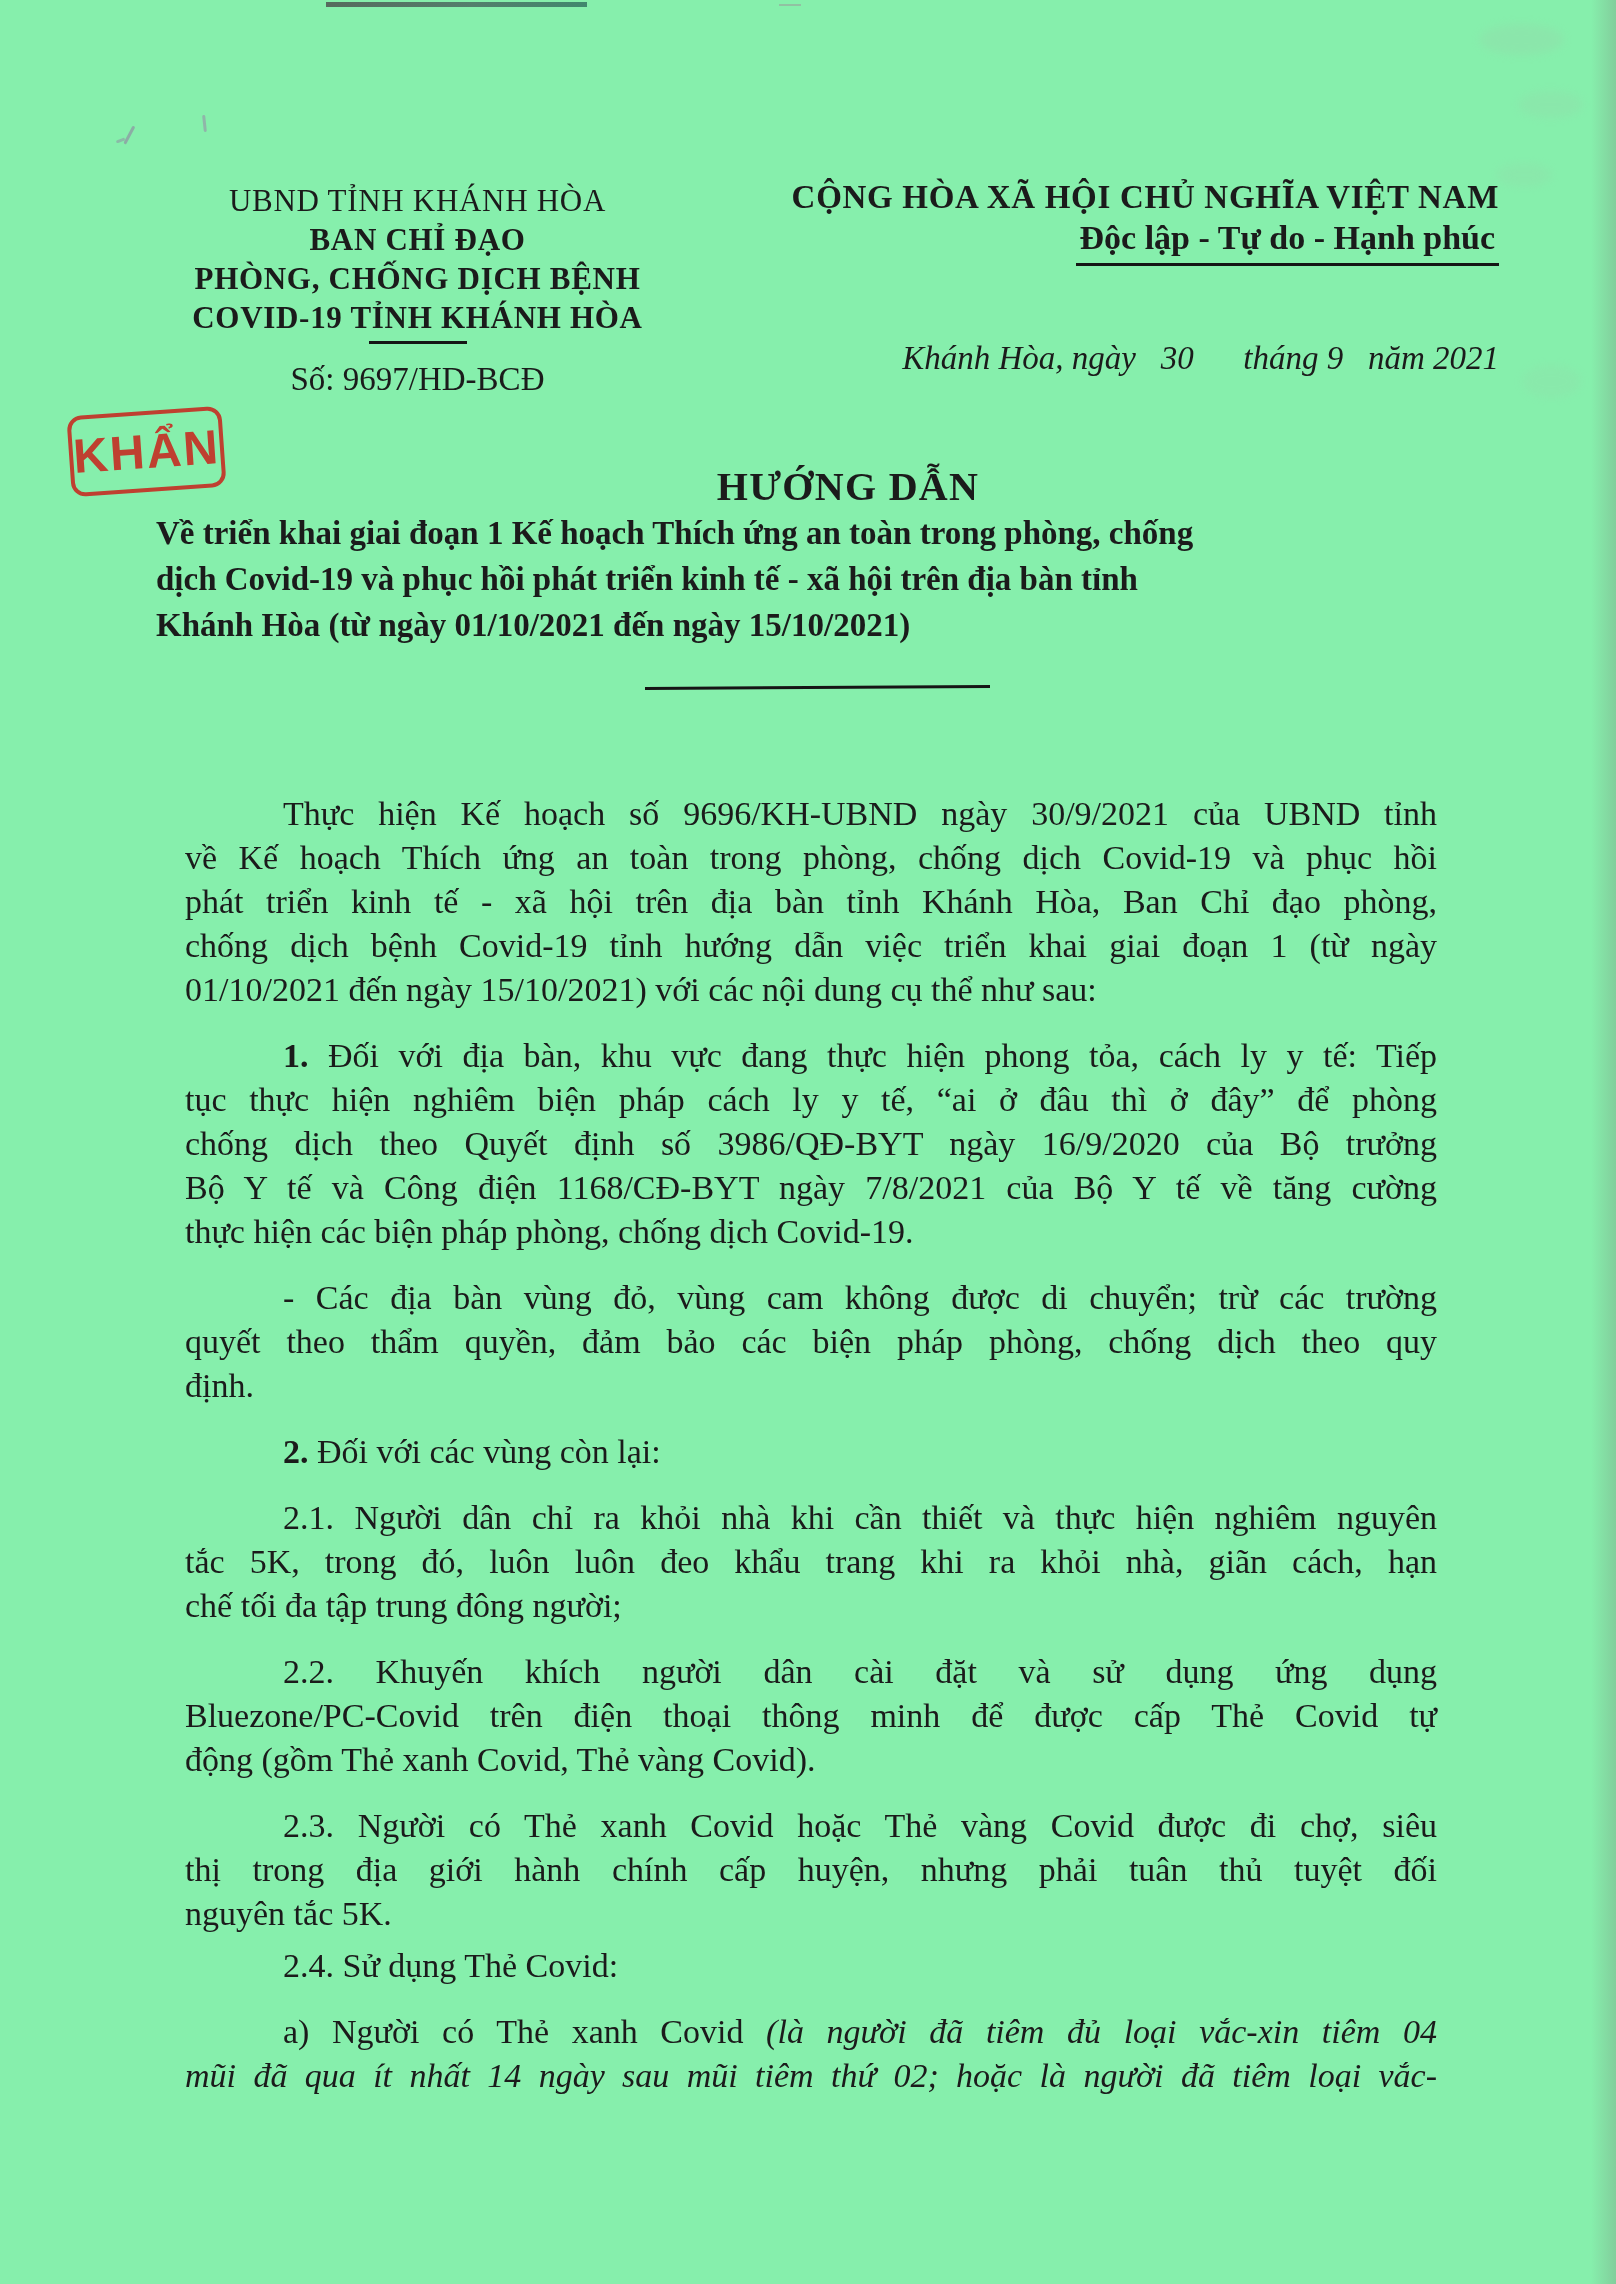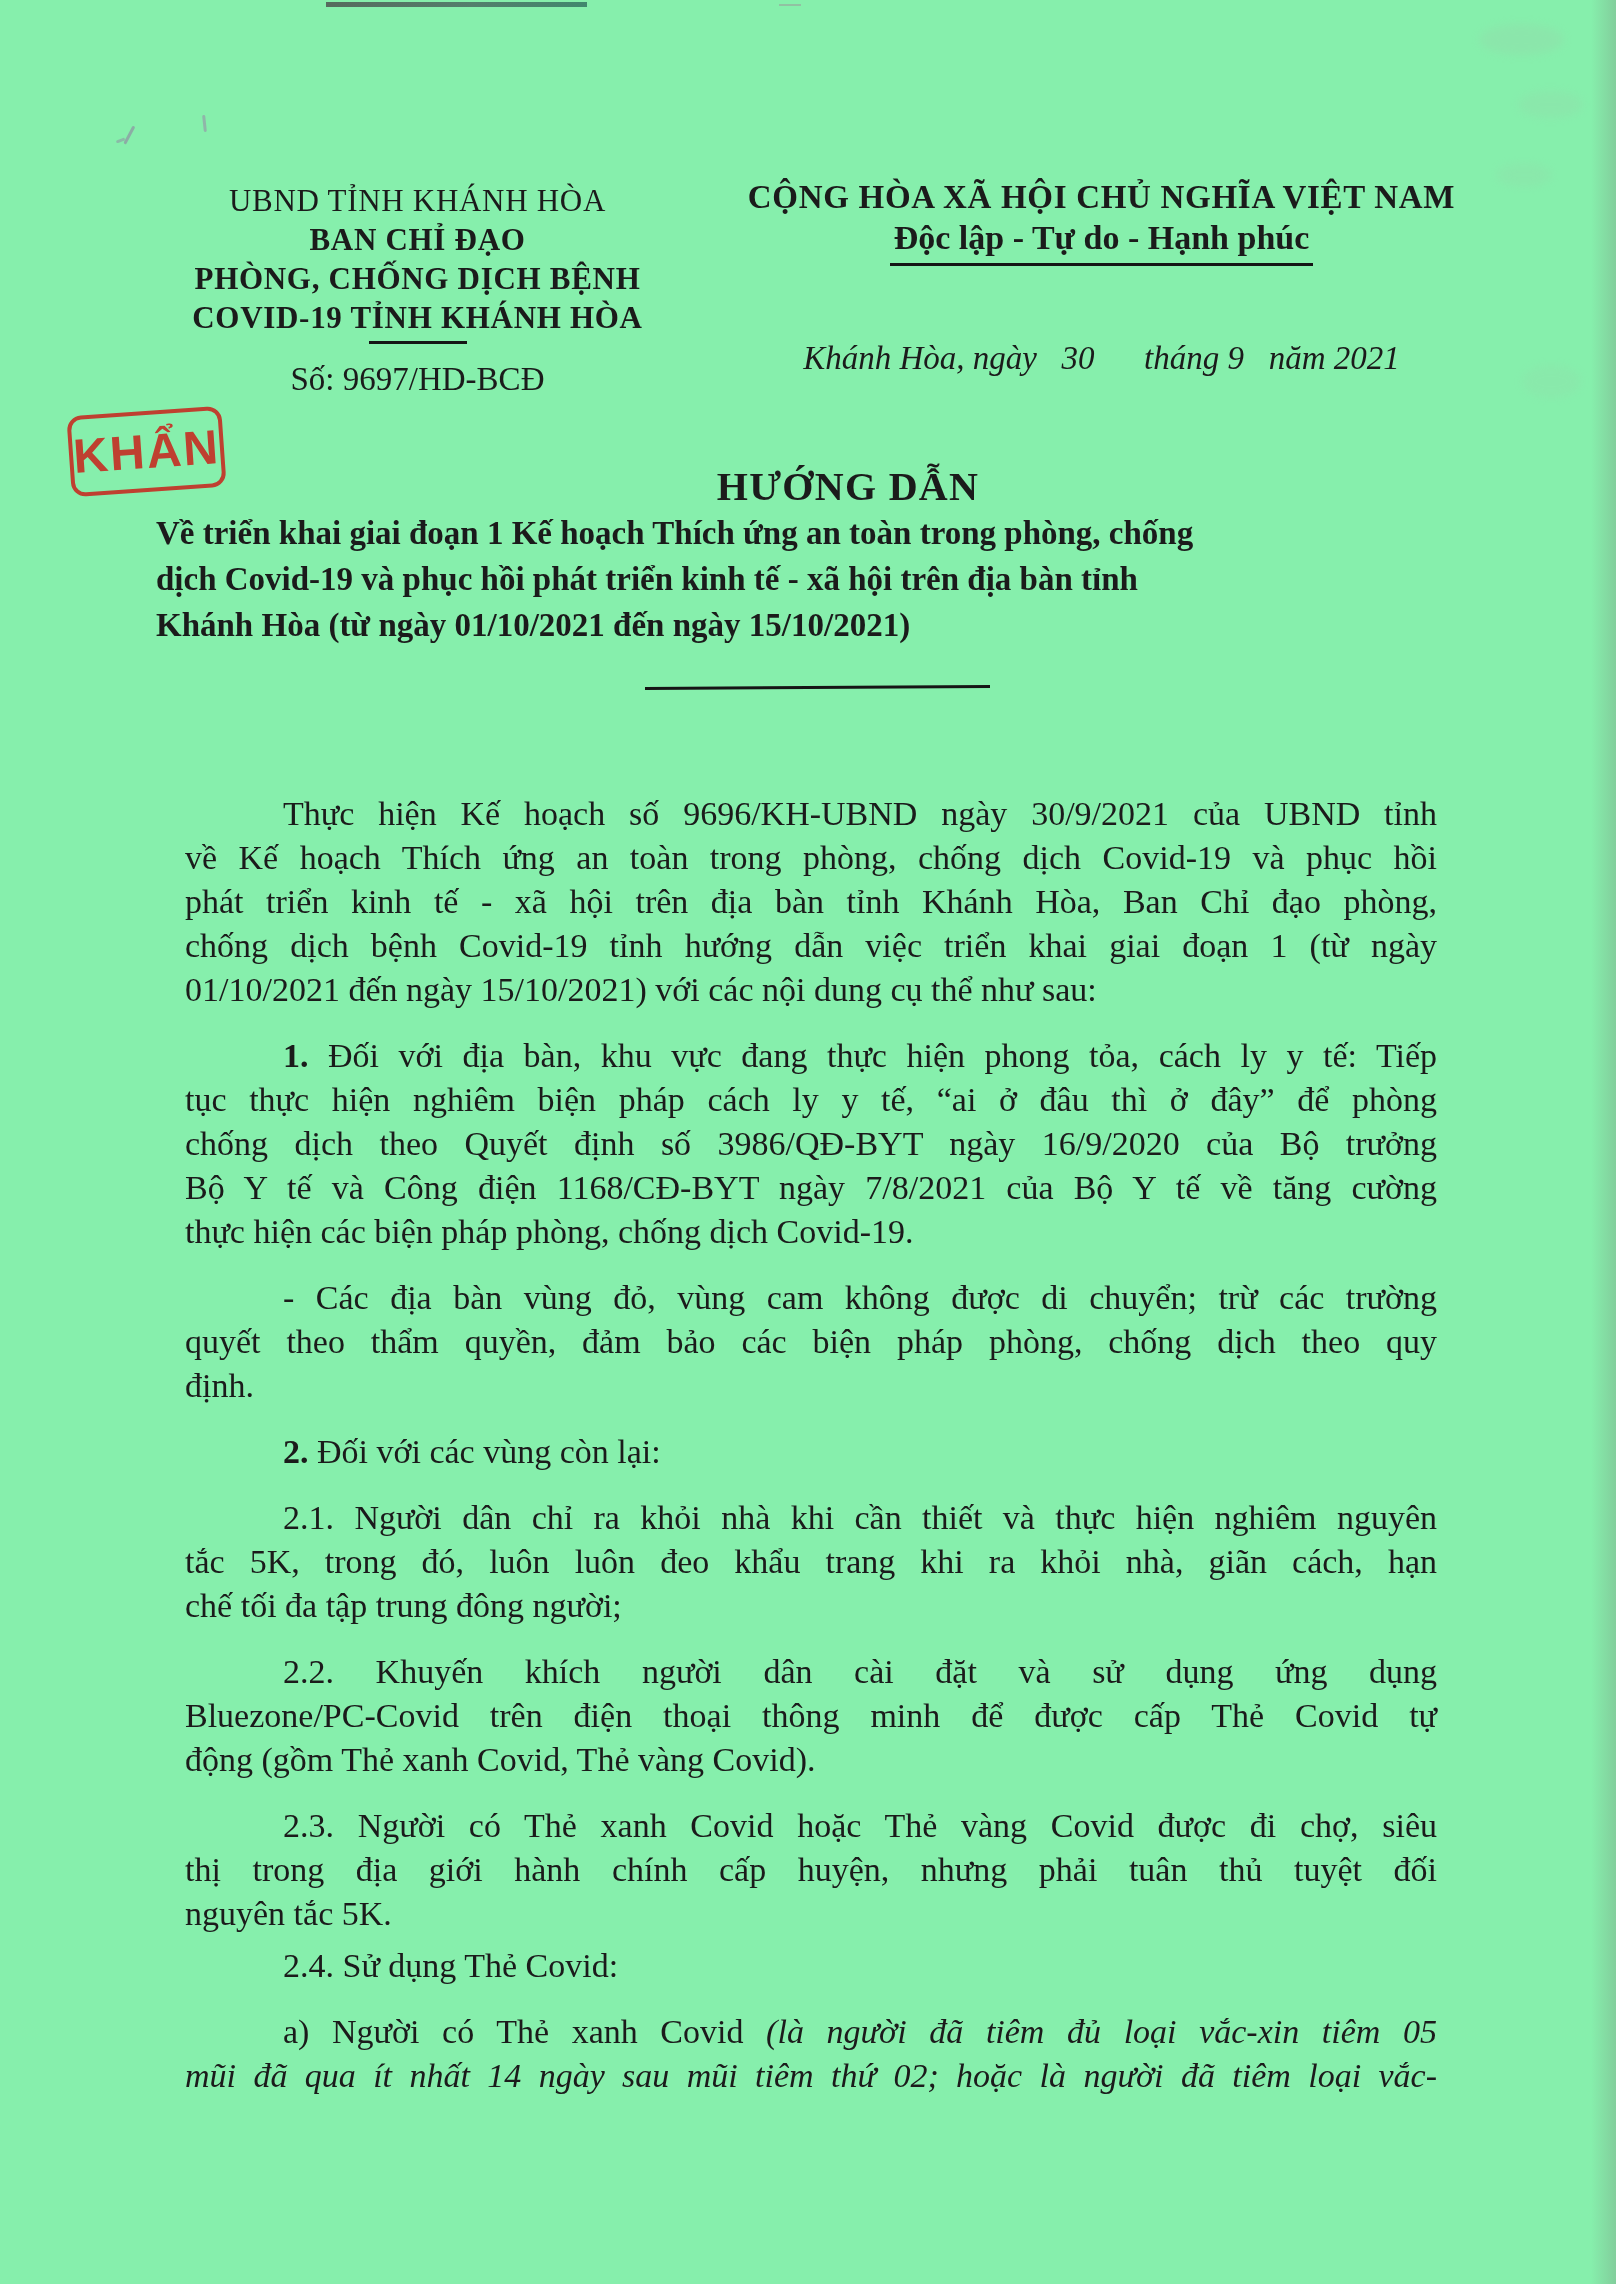--- a/index.html
+++ b/index.html
@@ -21,21 +21,21 @@
   .blob.b3{left:1496px; top:163px; width:56px; height:23.5px; opacity:.16;}
   .blob.b4{left:1522px; top:365px; width:59px; height:33px; opacity:.14;}
   .art-edge{position:absolute; right:0; top:0; width:25px; height:2284px;
     background:linear-gradient(to right, rgba(0,0,0,0), rgba(120,120,114,.28)); }
   
   .header-left{position:absolute; left:111px; top:181px; width:613px; text-align:center;}
   .org-line{font-size:31px; line-height:39px; font-weight:bold; letter-spacing:0.7px;}
   .org-line.first{font-weight:normal;}
   .org-underline{width:98px; height:3.3px; background:#151515; margin:3.9px auto 0;}
   .doc-number{font-size:33px; line-height:39px; margin-top:15.6px; font-weight:normal;}
-  .header-right{position:absolute; left:704px; top:177px; width:795px; text-align:center;}
+  .header-right{position:absolute; left:704px; top:177px; width:795px; text-align:right;}
   .national-title{font-size:33px; line-height:40px; font-weight:bold; letter-spacing:0.7px;}
   .motto{display:inline-block; font-size:34px; line-height:42px; font-weight:bold;
     border-bottom:3.3px solid #151515; padding:0 3.9px 3.9px;}
   .dateline{font-size:33px; line-height:39px; font-style:italic; margin-top:73px; white-space:pre;}
   
   .stamp{position:absolute; left:69px; top:411px; width:147px; height:73px;
     border:4.6px solid #c43327; border-radius:14.3px; transform:rotate(-4deg);
     display:flex; align-items:center; justify-content:center; opacity:.93;}
   .stamp-label{font-family:"Liberation Sans", sans-serif; font-weight:800; font-size:48px;
     color:#c43327; letter-spacing:2px;}
@@ -134,19 +134,19 @@
       </div>
       <div class="para">
         <div class="line indent"><span>2.3. Người có Thẻ xanh Covid hoặc Thẻ vàng Covid được đi chợ, siêu</span></div>
         <div class="line"><span>thị trong địa giới hành chính cấp huyện, nhưng phải tuân thủ tuyệt đối</span></div>
         <div class="line last"><span>nguyên tắc 5K.</span></div>
       </div>
       <div class="para tight">
         <div class="line last indent"><span>2.4. Sử dụng Thẻ Covid:</span></div>
       </div>
       <div class="para">
-        <div class="line indent"><span>a) Người có Thẻ xanh Covid </span><span class="it">(là người đã tiêm đủ loại vắc-xin tiêm 05</span></div>
+        <div class="line indent"><span>a) Người có Thẻ xanh Covid </span><span class="it">(là người đã tiêm đủ loại vắc-xin tiêm 04</span></div>
         <div class="line"><span class="it">mũi đã qua ít nhất 14 ngày sau mũi tiêm thứ 02; hoặc là người đã tiêm loại vắc-</span></div>
       </div>
     </div>
 
 </div>
 
 
 </body></html>

